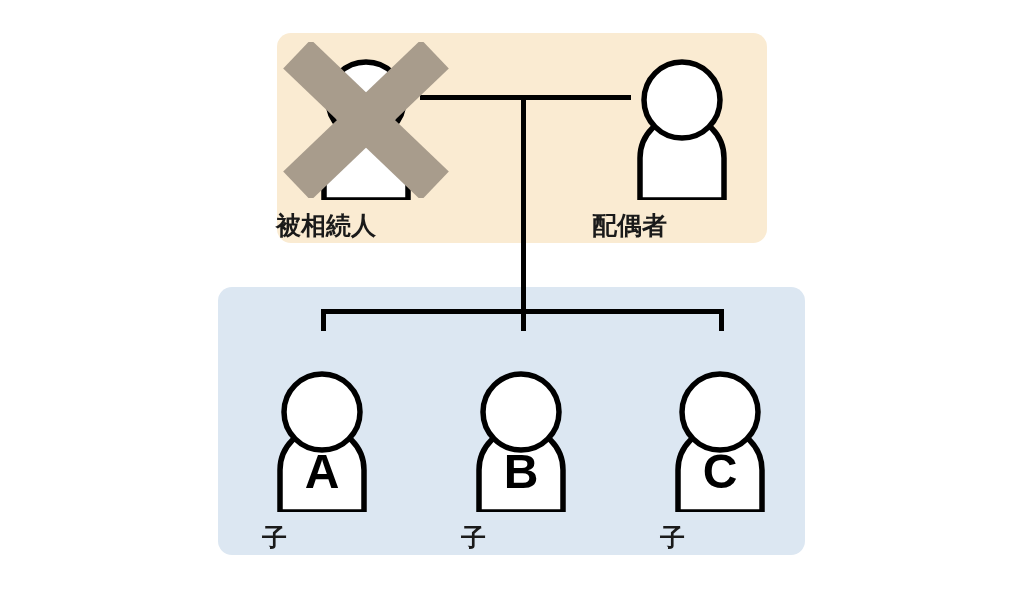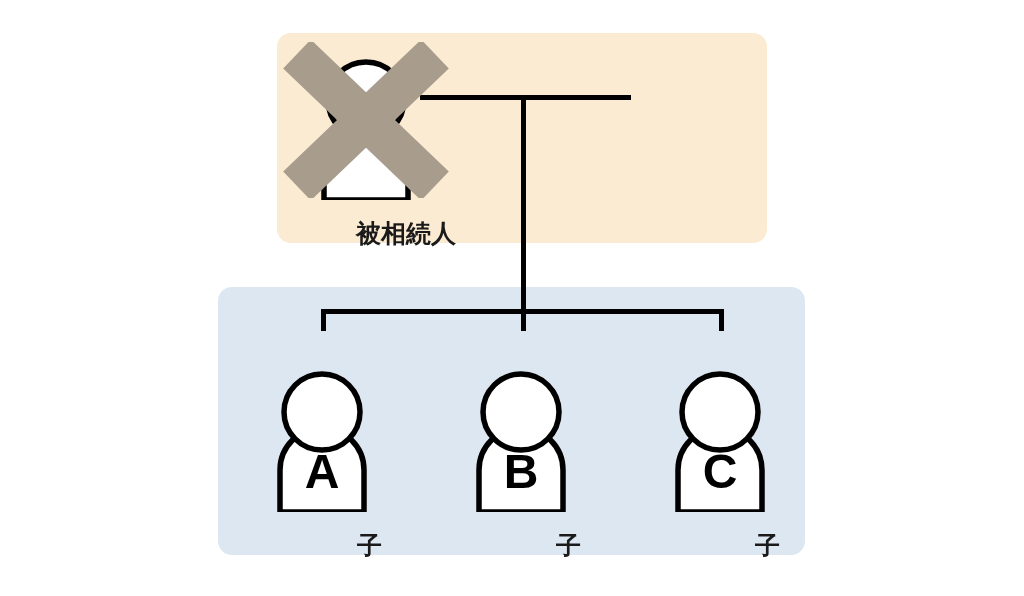--- a/index.html
+++ b/index.html
@@ -77,26 +77,26 @@
     width: 120px;
     text-align: center;
     font-size: 48px;
     font-weight: bold;
     line-height: 1;
     color: #000000;
     letter-spacing: 0;
   }
   .person-label {
     width: 120px;
-    text-align: right;
+    text-align: left;
     font-size: 25px;
     font-weight: bold;
     color: #1a1a1a;
     line-height: 1.05;
-    margin-top: 20px;
+    margin-top: 12px;
     white-space: nowrap;
   }
   .person-label.wide {
     width: 180px;
     margin-left: -30px;
   }
 
   
   #person-decedent { left: 306px; top: 40px; }
   #person-spouse   { left: 622px; top: 40px; }
@@ -147,20 +147,30 @@
 
   <div id="deceased-mark">
     <svg viewBox="0 0 166 156" xmlns="http://www.w3.org/2000/svg">
       <g stroke="#A89C8C" stroke-width="40" stroke-linecap="butt" fill="none">
         <line x1="14" y1="12" x2="152" y2="144"></line>
         <line x1="152" y1="12" x2="14" y2="144"></line>
       </g>
     </svg>
   </div>
 
+  <div class="person" id="person-spouse">
+    <div class="person-figure">
+      <svg viewBox="0 0 120 160" xmlns="http://www.w3.org/2000/svg">
+        <path d="M 18 160 L 18 118 A 42 42 0 0 1 102 118 L 102 160 Z" fill="#FFFFFF" stroke="#000000" stroke-width="5.5" stroke-linejoin="round"></path>
+        <circle cx="60" cy="60" r="38" fill="#FFFFFF" stroke="#000000" stroke-width="5.5"></circle>
+      </svg>
+      <div class="person-initial"></div>
+    </div>
+    <div class="person-label wide">配偶者</div>
+  </div>
 
   <div class="person" id="person-child-a">
     <div class="person-figure">
       <svg viewBox="0 0 120 160" xmlns="http://www.w3.org/2000/svg">
         <path d="M 18 160 L 18 118 A 42 42 0 0 1 102 118 L 102 160 Z" fill="#FFFFFF" stroke="#000000" stroke-width="5.5" stroke-linejoin="round"></path>
         <circle cx="60" cy="60" r="38" fill="#FFFFFF" stroke="#000000" stroke-width="5.5"></circle>
       </svg>
       <div class="person-initial">A</div>
     </div>
     <div class="person-label">子</div>

